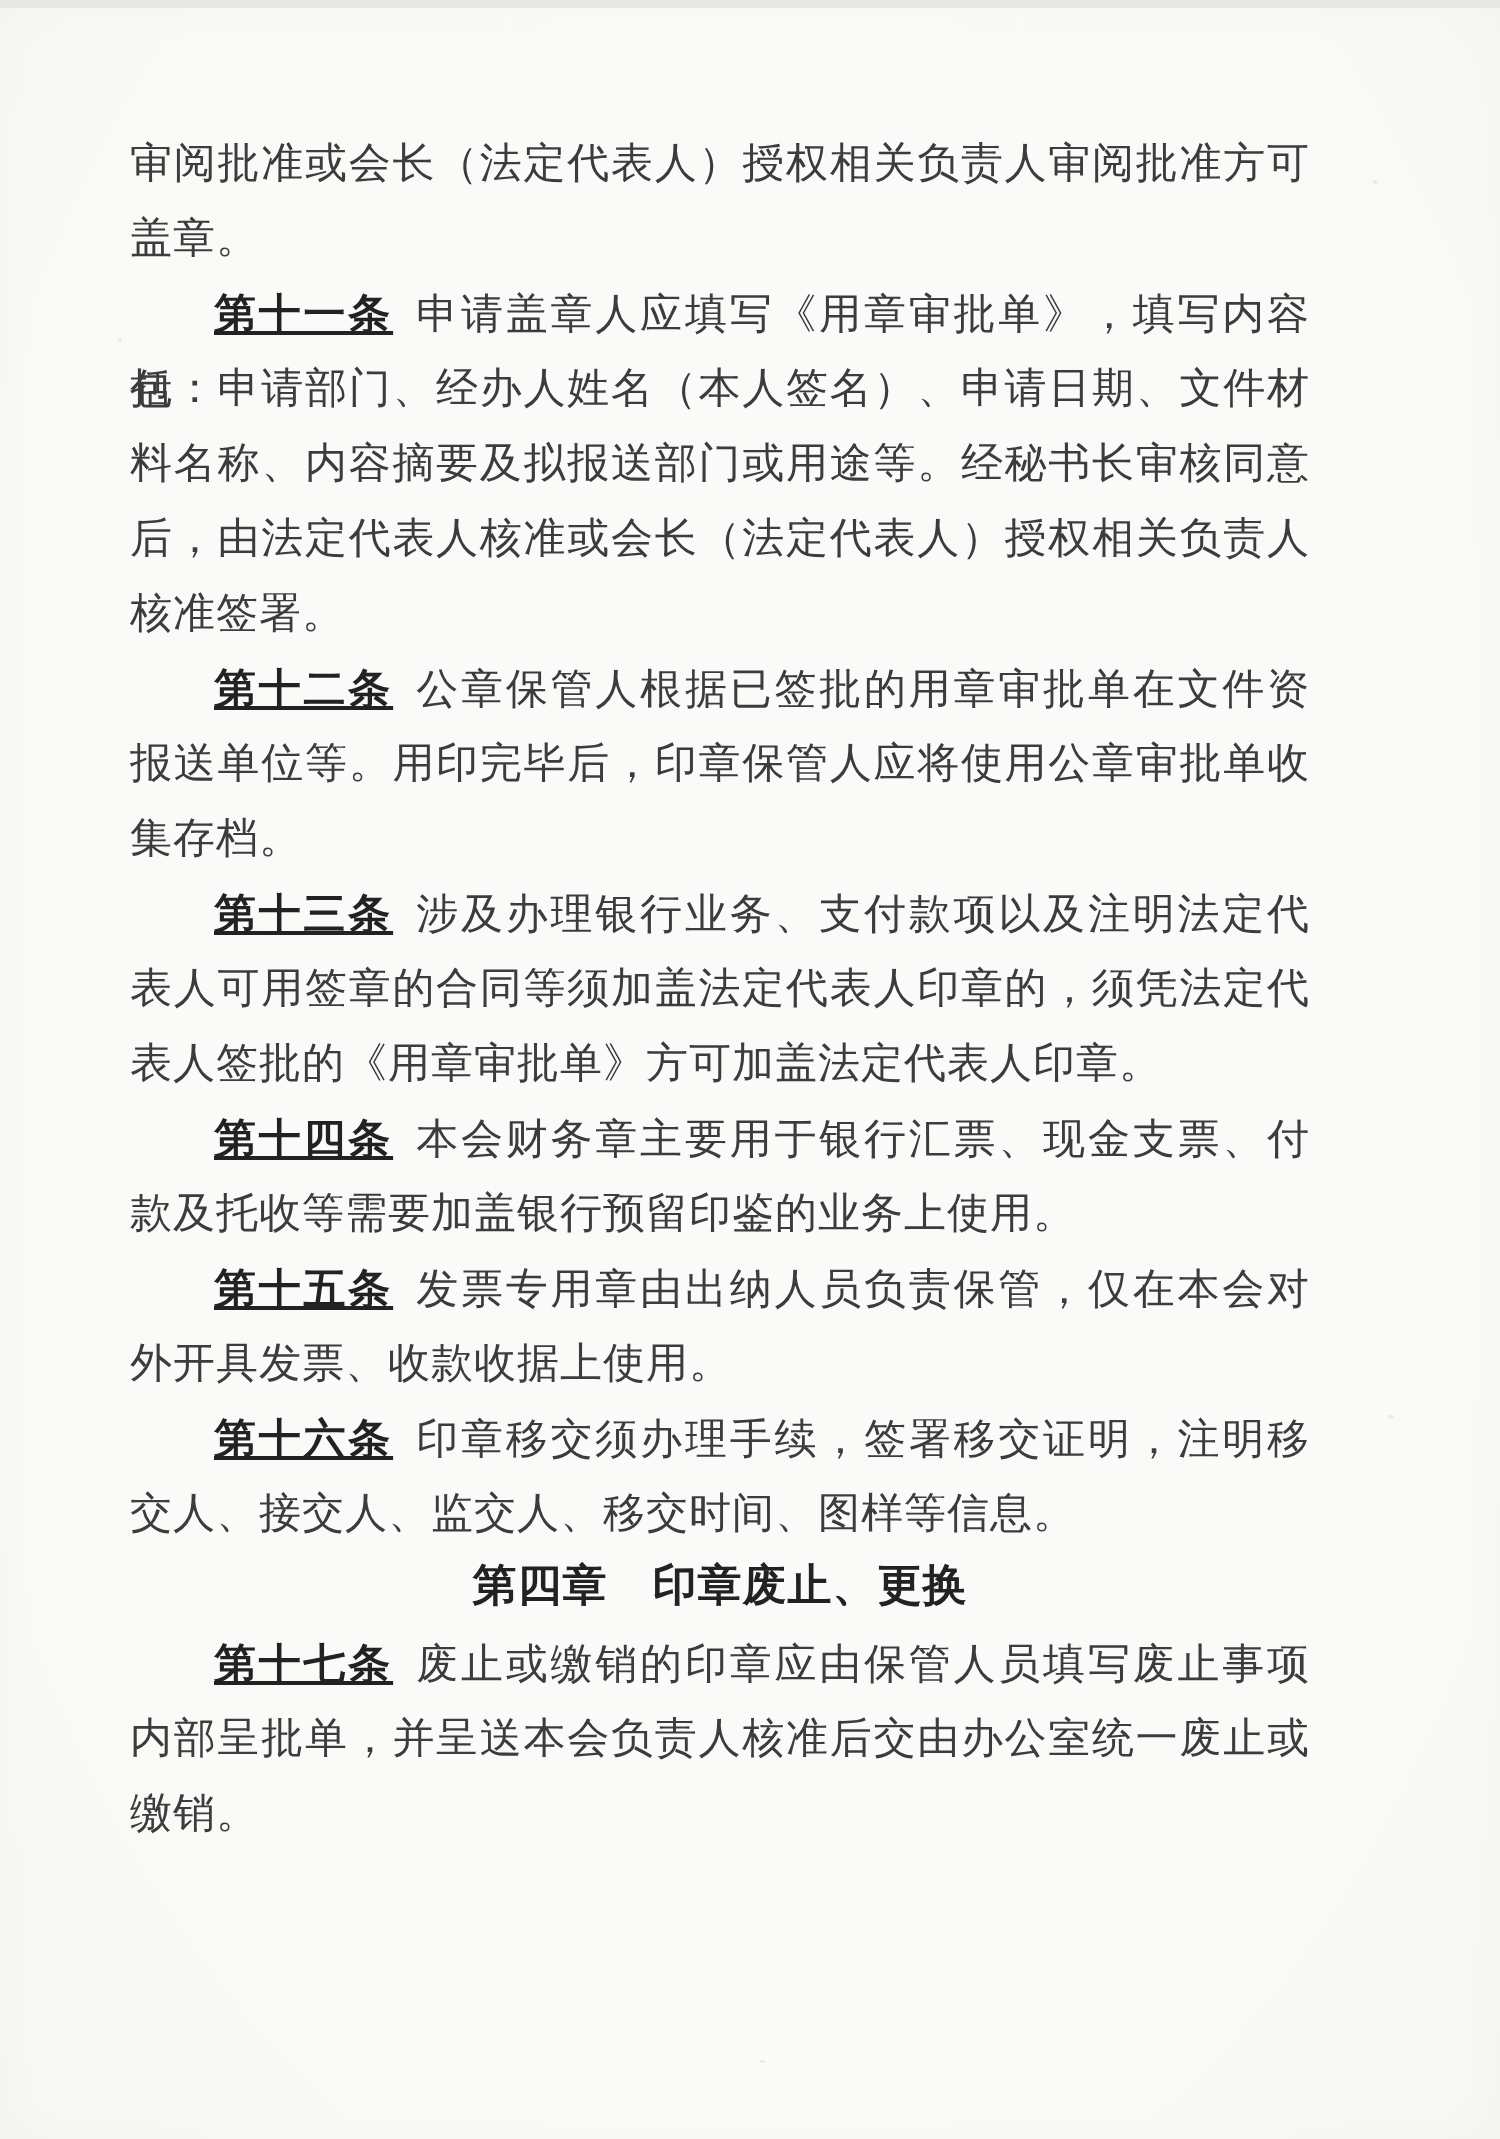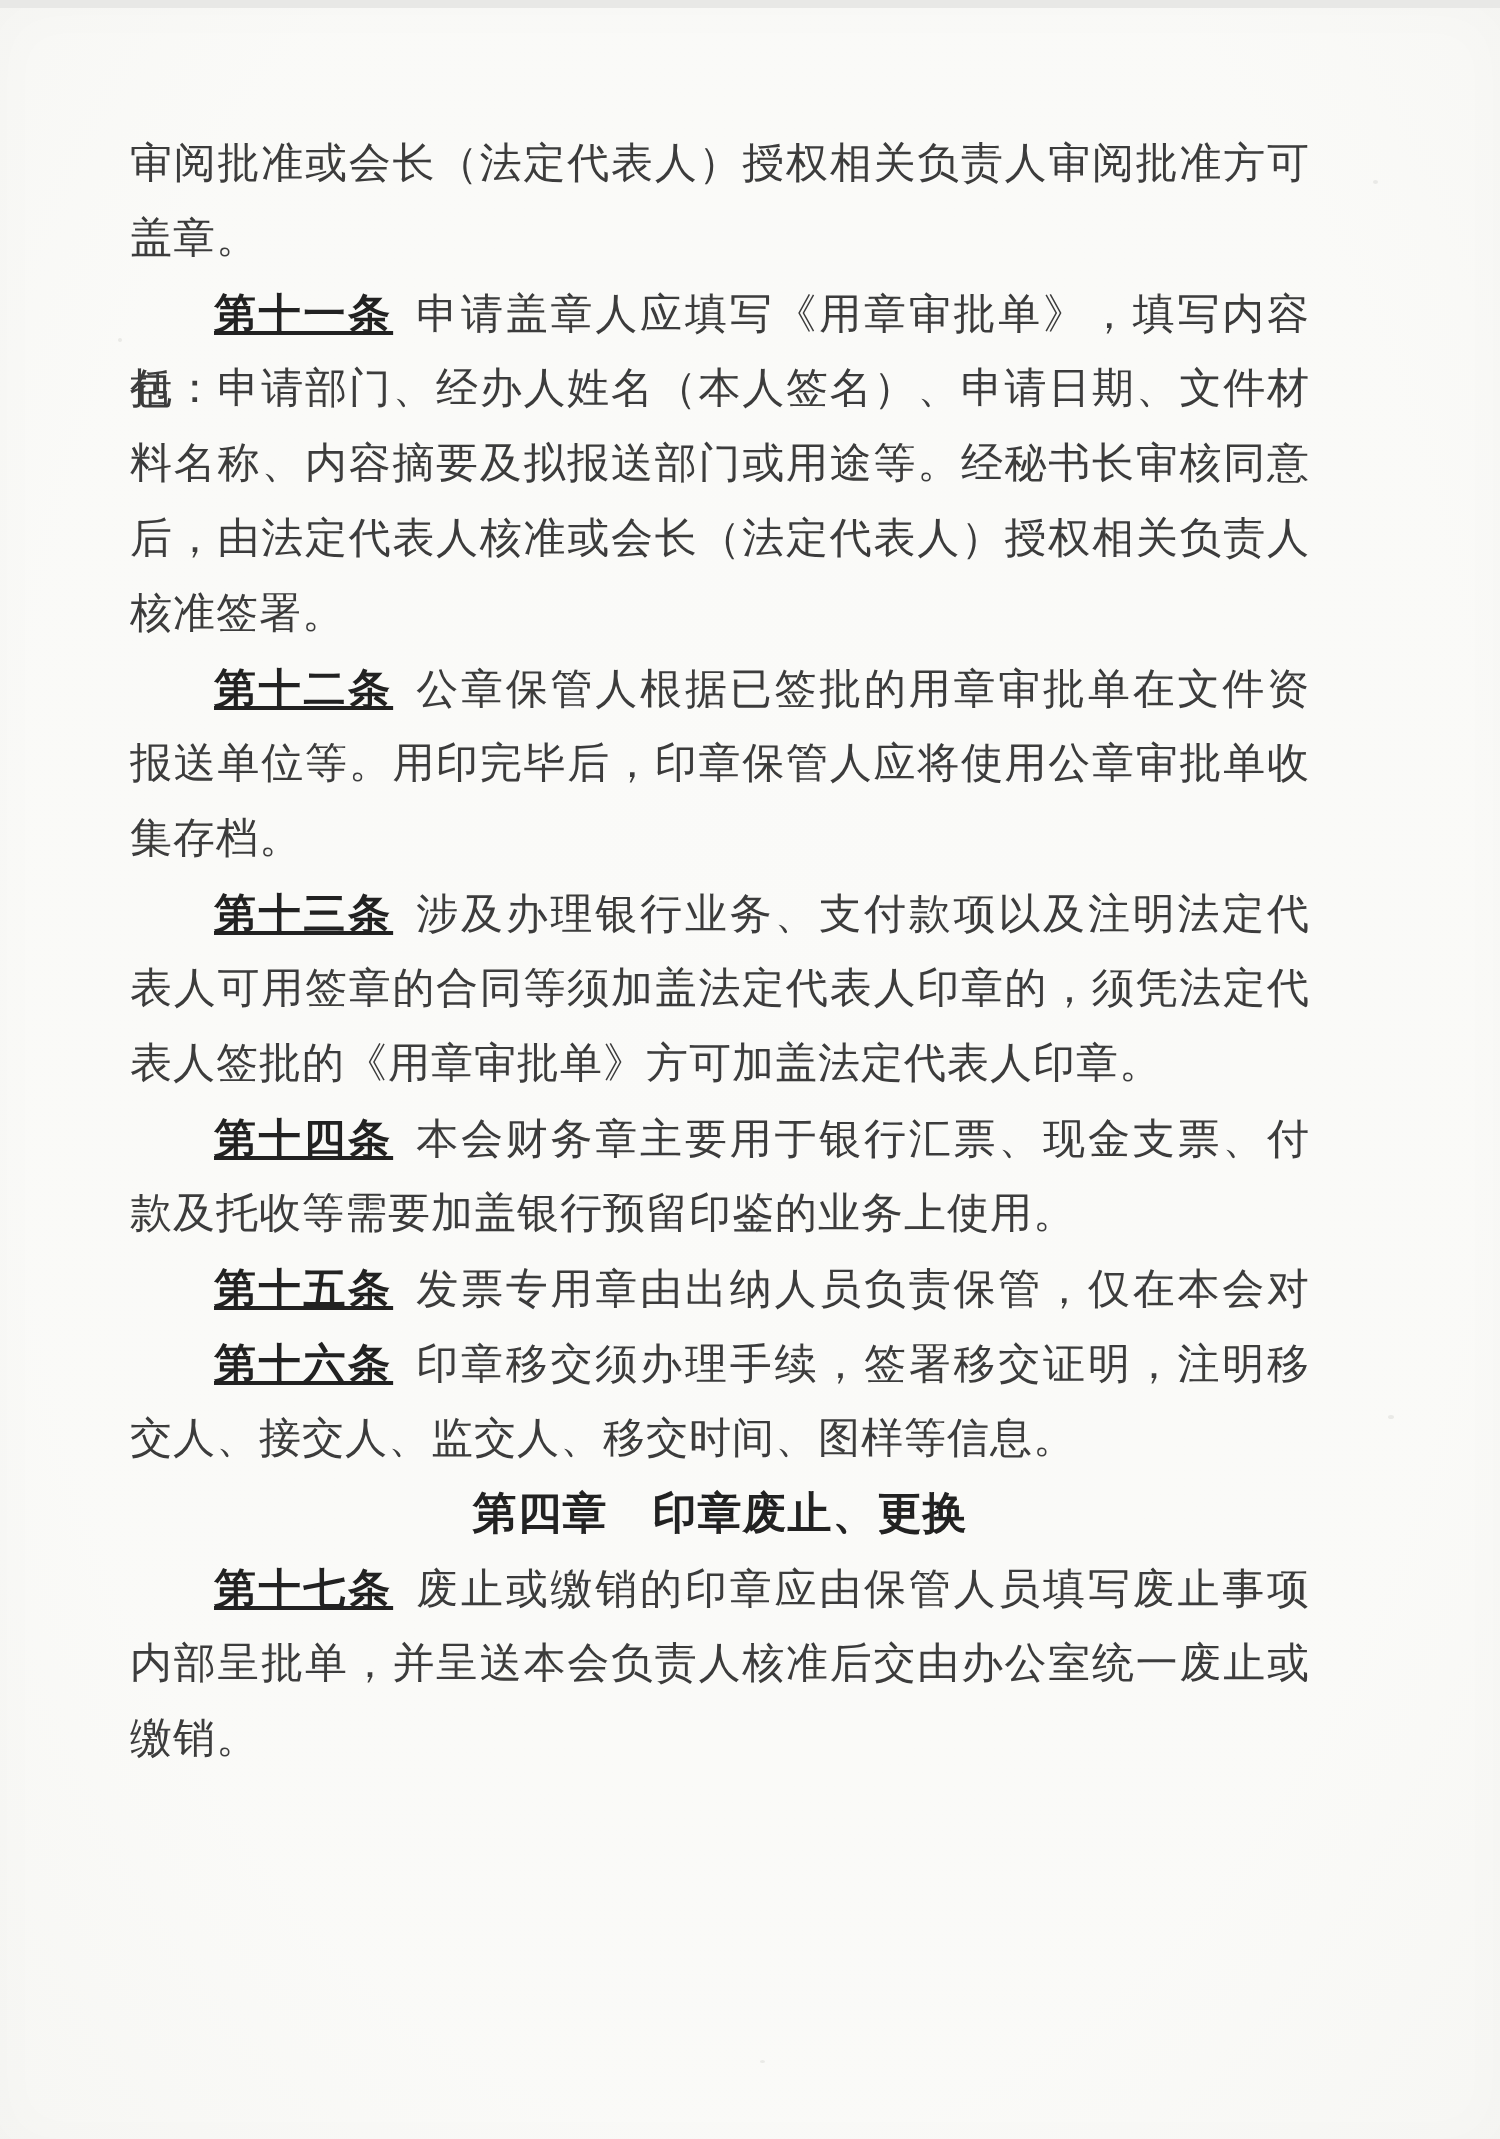--- a/index.html
+++ b/index.html
@@ -57,21 +57,21 @@
     font-family: "Liberation Sans", "DejaVu Sans", sans-serif;
     margin-right: 0.55em;
     text-decoration: underline;
   }
 
   .line.chapter {
     text-align: right;
     text-align-last: center;
     font-weight: 700;
     color: #222222;
-    font-family: Liberation Serif, serif;
+    font-family: Liberation Mono, monospace;
     font-size: 44px;
   }
 
   
   .speck {
     position: absolute;
     background: rgba(120,120,118,0.12);
     border-radius: 50%;
   }
   .speck.s1 { left: 1373px; top: 172px;  width: 5px; height: 4px; }
@@ -93,20 +93,21 @@
       <div class="line"><span>核准签署。</span></div>
       <div class="line indent fill"><span class="term">第十二条</span><span>公章保管人根据已签批的用章审批单在文件资</span></div>
       <div class="line fill"><span>报送单位等。用印完毕后，印章保管人应将使用公章审批单收</span></div>
       <div class="line"><span>集存档。</span></div>
       <div class="line indent fill"><span class="term">第十三条</span><span>涉及办理银行业务、支付款项以及注明法定代</span></div>
       <div class="line fill"><span>表人可用签章的合同等须加盖法定代表人印章的，须凭法定代</span></div>
       <div class="line"><span>表人签批的《用章审批单》方可加盖法定代表人印章。</span></div>
       <div class="line indent fill"><span class="term">第十四条</span><span>本会财务章主要用于银行汇票、现金支票、付</span></div>
       <div class="line"><span>款及托收等需要加盖银行预留印鉴的业务上使用。</span></div>
       <div class="line indent fill"><span class="term">第十五条</span><span>发票专用章由出纳人员负责保管，仅在本会对</span></div>
+      <div class="line"><span>外开具发票、收款收据上使用。</span></div>
       <div class="line indent fill"><span class="term">第十六条</span><span>印章移交须办理手续，签署移交证明，注明移</span></div>
       <div class="line"><span>交人、接交人、监交人、移交时间、图样等信息。</span></div>
       <div class="line chapter"><span>第四章　印章废止、更换</span></div>
       <div class="line indent fill"><span class="term">第十七条</span><span>废止或缴销的印章应由保管人员填写废止事项</span></div>
       <div class="line fill"><span>内部呈批单，并呈送本会负责人核准后交由办公室统一废止或</span></div>
       <div class="line"><span>缴销。</span></div>
     </div>
   <div class="speck s1"></div>
   <div class="speck s2"></div>
   <div class="speck s3"></div>

